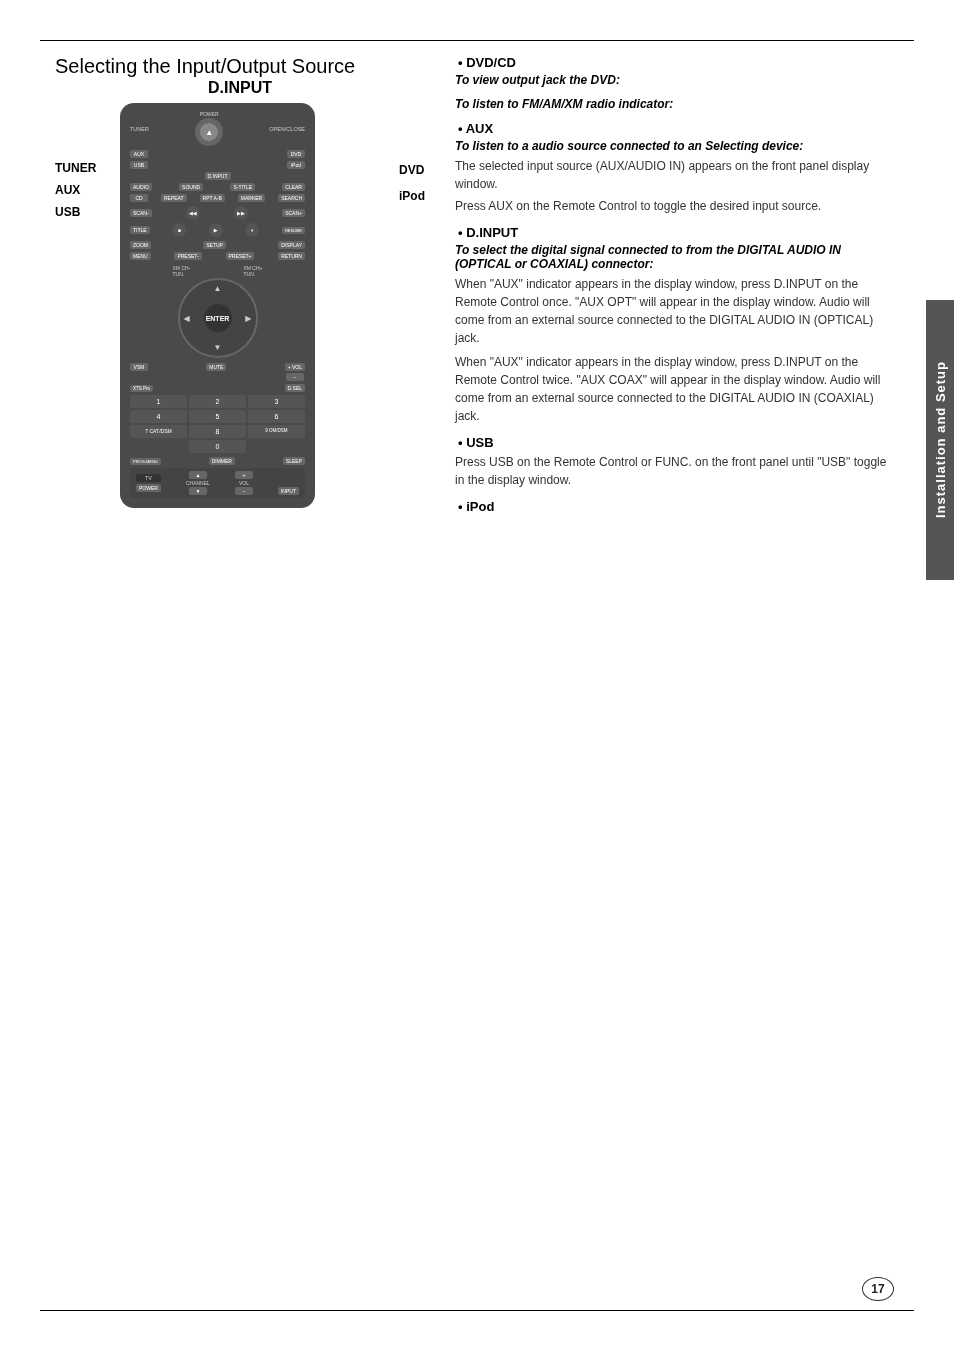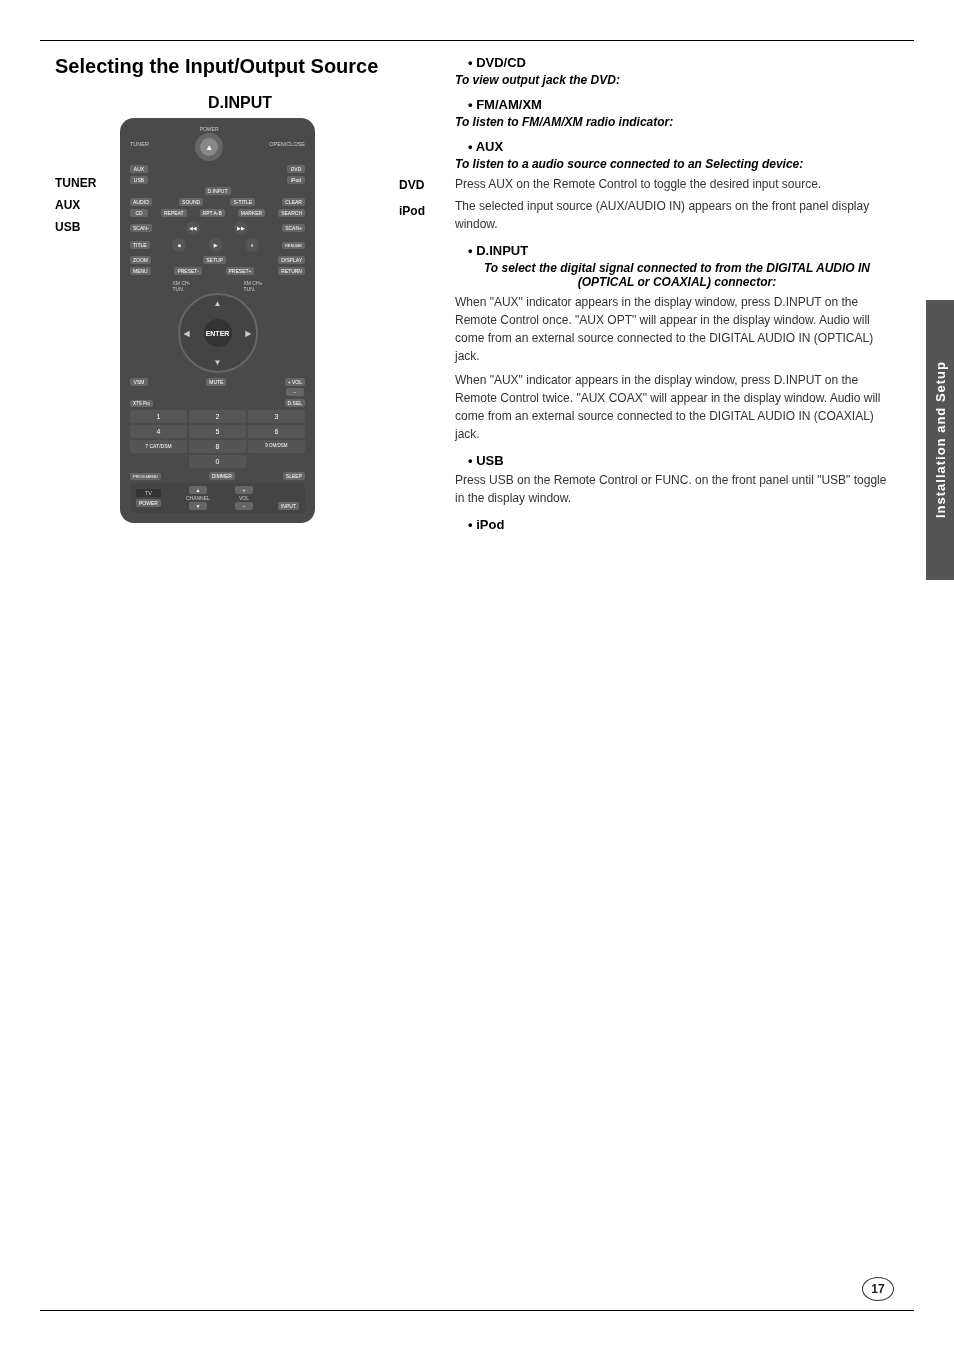--- a/index.html
+++ b/index.html
@@ -87,22 +87,22 @@
 
     
     .right-col {
       flex: 1;
       padding-left: 10px;
     }
 
     
     .section-title {
       font-size: 20px;
-      font-weight: bold;
-      margin-bottom: 16px;
+      font-weight: normal;
+      margin-bottom: 1px;
       color: #000;
     }
 
     .dinput-label {
       font-size: 16px;
       font-weight: bold;
       text-align: center;
       margin-bottom: 6px;
       color: #000;
     }
@@ -288,21 +288,21 @@
       margin-bottom: 4px;
     }
 
     .source-body {
       font-size: 12px;
       color: #333;
       line-height: 1.5;
     }
 
     .bullet {
-      margin-left: 13px;
+      margin-left: 3px;
       list-style: none;
     }
 
     .bullet::before {
       content: "• ";
       font-weight: bold;
     }
 
     .source-body p {
       margin-bottom: 4px;
@@ -494,42 +494,39 @@
   <div class="right-col">
 
     <div class="source-section">
       <div class="bullet source-title">
         <span>DVD/CD</span>
       </div>
       <div class="source-subtitle">To view output jack the DVD:</div>
     </div>
 
     <div class="source-section">
-      <div class="bullet source-title">
-        <span>FM/AM/XM</span>
-      </div>
       <div class="source-subtitle">To listen to FM/AM/XM radio indicator:</div>
     </div>
 
     <div class="source-section">
       <div class="bullet source-title">
         <span>AUX</span>
       </div>
       <div class="source-subtitle">To listen to a audio source connected to an Selecting device:</div>
       <div class="source-body">
+        <p>The selected input source (AUX/AUDIO IN) appears on the front panel display window.</p>
         <p>Press AUX on the Remote Control to toggle the desired input source.</p>
-        <p>The selected input source (AUX/AUDIO IN) appears on the front panel display window.</p>
       </div>
     </div>
 
     <div class="source-section">
       <div class="bullet source-title">
         <span>D.INPUT</span>
       </div>
-      <div class="source-subtitle" style="font-weight:bold; font-size:12px; margin-bottom:4px;text-align:center;">To select the digital signal connected to from the DIGITAL AUDIO IN (OPTICAL or COAXIAL) connector:</div>
+      <div class="source-subtitle" style="font-weight:bold; font-size:12px; margin-bottom:4px;">To select the digital signal connected to from the DIGITAL AUDIO IN (OPTICAL or COAXIAL) connector:</div>
       <div class="source-body">
         <p style="margin-bottom:6px;">When "AUX" indicator appears in the display window, press D.INPUT on the Remote Control once. "AUX OPT" will appear in the display window. Audio will come from an external source connected to the DIGITAL AUDIO IN (OPTICAL) jack.</p>
         <p>When "AUX" indicator appears in the display window, press D.INPUT on the Remote Control twice. "AUX COAX" will appear in the display window. Audio will come from an external source connected to the DIGITAL AUDIO IN (COAXIAL) jack.</p>
       </div>
     </div>
 
     <div class="source-section">
       <div class="bullet source-title">
         <span>USB</span>
       </div>

